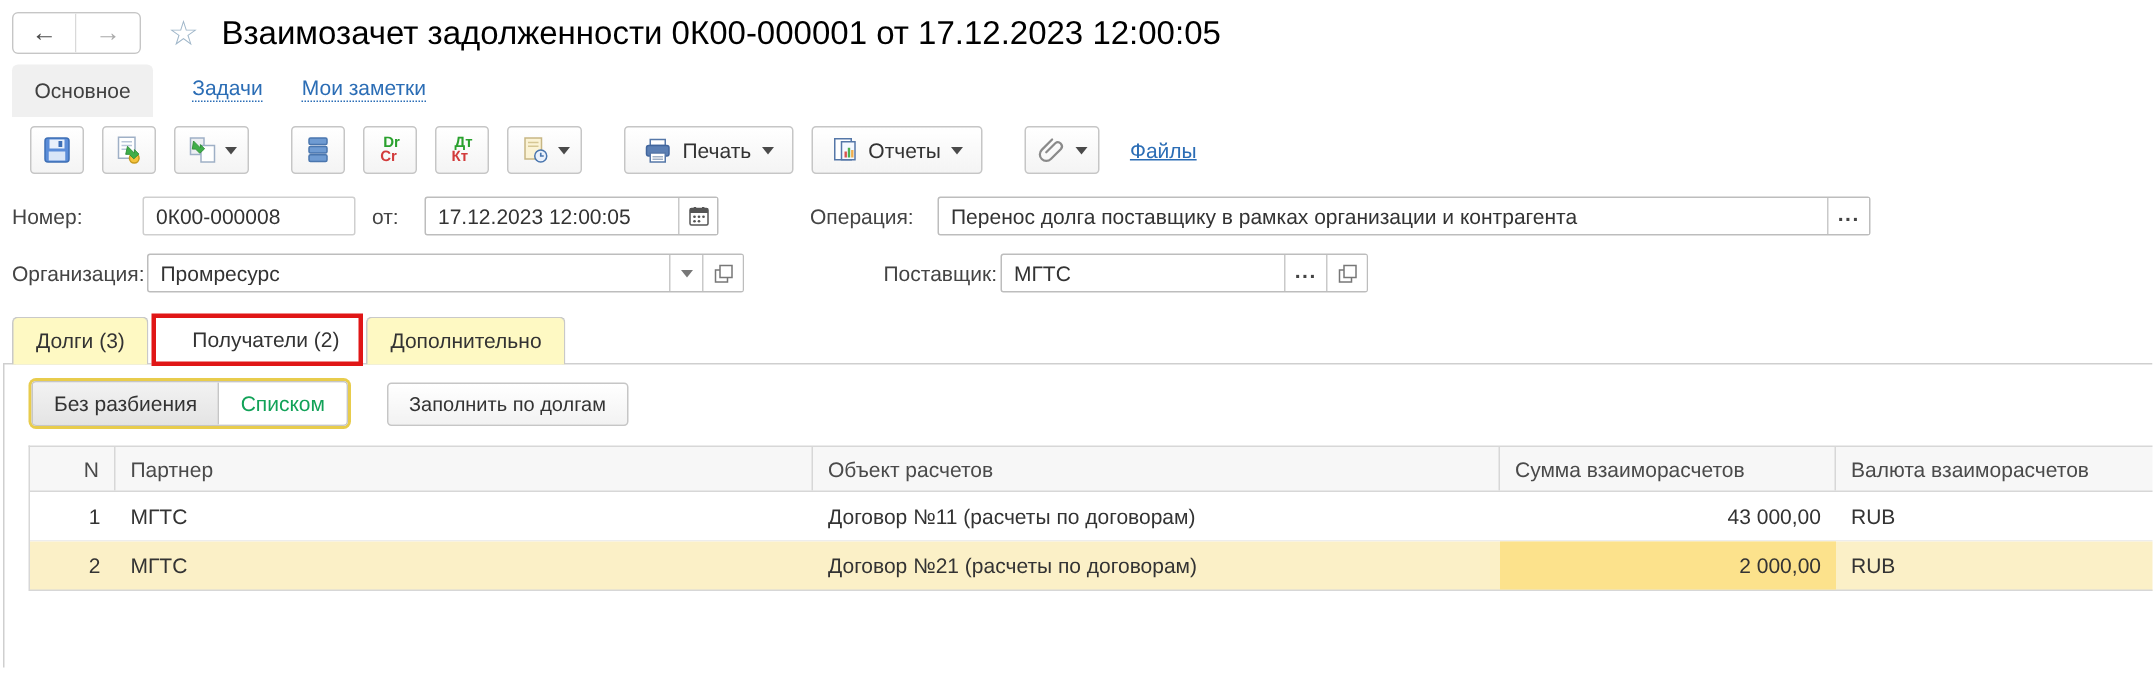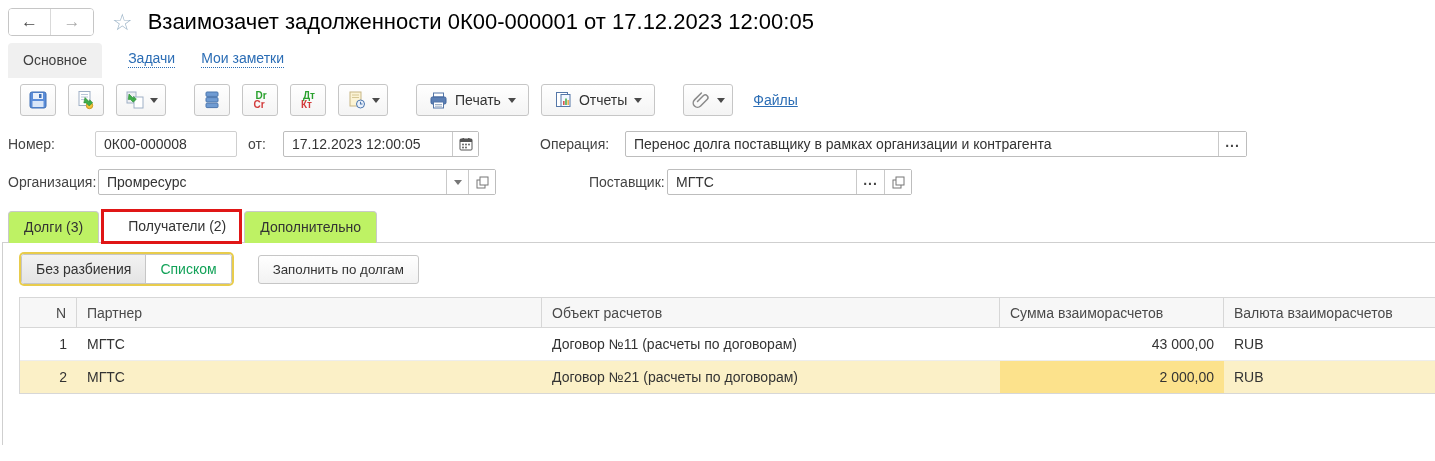--- a/index.html
+++ b/index.html
@@ -49,21 +49,21 @@
   .flabel { color:#444; white-space:nowrap; }
   .inp { border:1px solid #BDBDBD; border-radius:2px; height:26px; background:#fff; display:flex; align-items:center; }
   .inp .val { padding:0 8px; white-space:nowrap; overflow:hidden; flex:1; color:#333; }
   .seg { display:flex; align-items:center; justify-content:center; border-left:1px solid #C9C9C9; height:100%; cursor:pointer; background:#fff; }
   .seg.cal { width:26px; } .seg.dots { width:28px; font-weight:bold; color:#444; letter-spacing:1px; padding-bottom:4px;}
   .seg.drop { width:22px; } .seg.open { width:27px; }
 
   
   .doctabs { display:flex; align-items:flex-end; padding-left:8px; margin-top:14px; position:relative; z-index:2; }
   .dtab {
-    background:#bef264; border:1px solid #C9C9C9; border-bottom:none; border-radius:4px 4px 0 0;
+    background:#fef9c3; border:1px solid #C9C9C9; border-bottom:none; border-radius:4px 4px 0 0;
     padding:7px 15px 8px 15px; margin-right:2px; color:#333; cursor:pointer; position:relative;
   }
   .dtab.active {
     border:3px solid #E01616; border-radius:0; padding:6px 13px 7px 24px; background:#fff; z-index:3; margin-bottom:-1px;
   }
 
   
   .panel { border-top:1px solid #CFCFCF; border-left:1px solid #CFCFCF; margin-left:2px; margin-top:-1px;
            height:203px; padding:9px 0 0 16px; position:relative; z-index:1; }
   .prow { display:flex; align-items:center; height:34px; }

